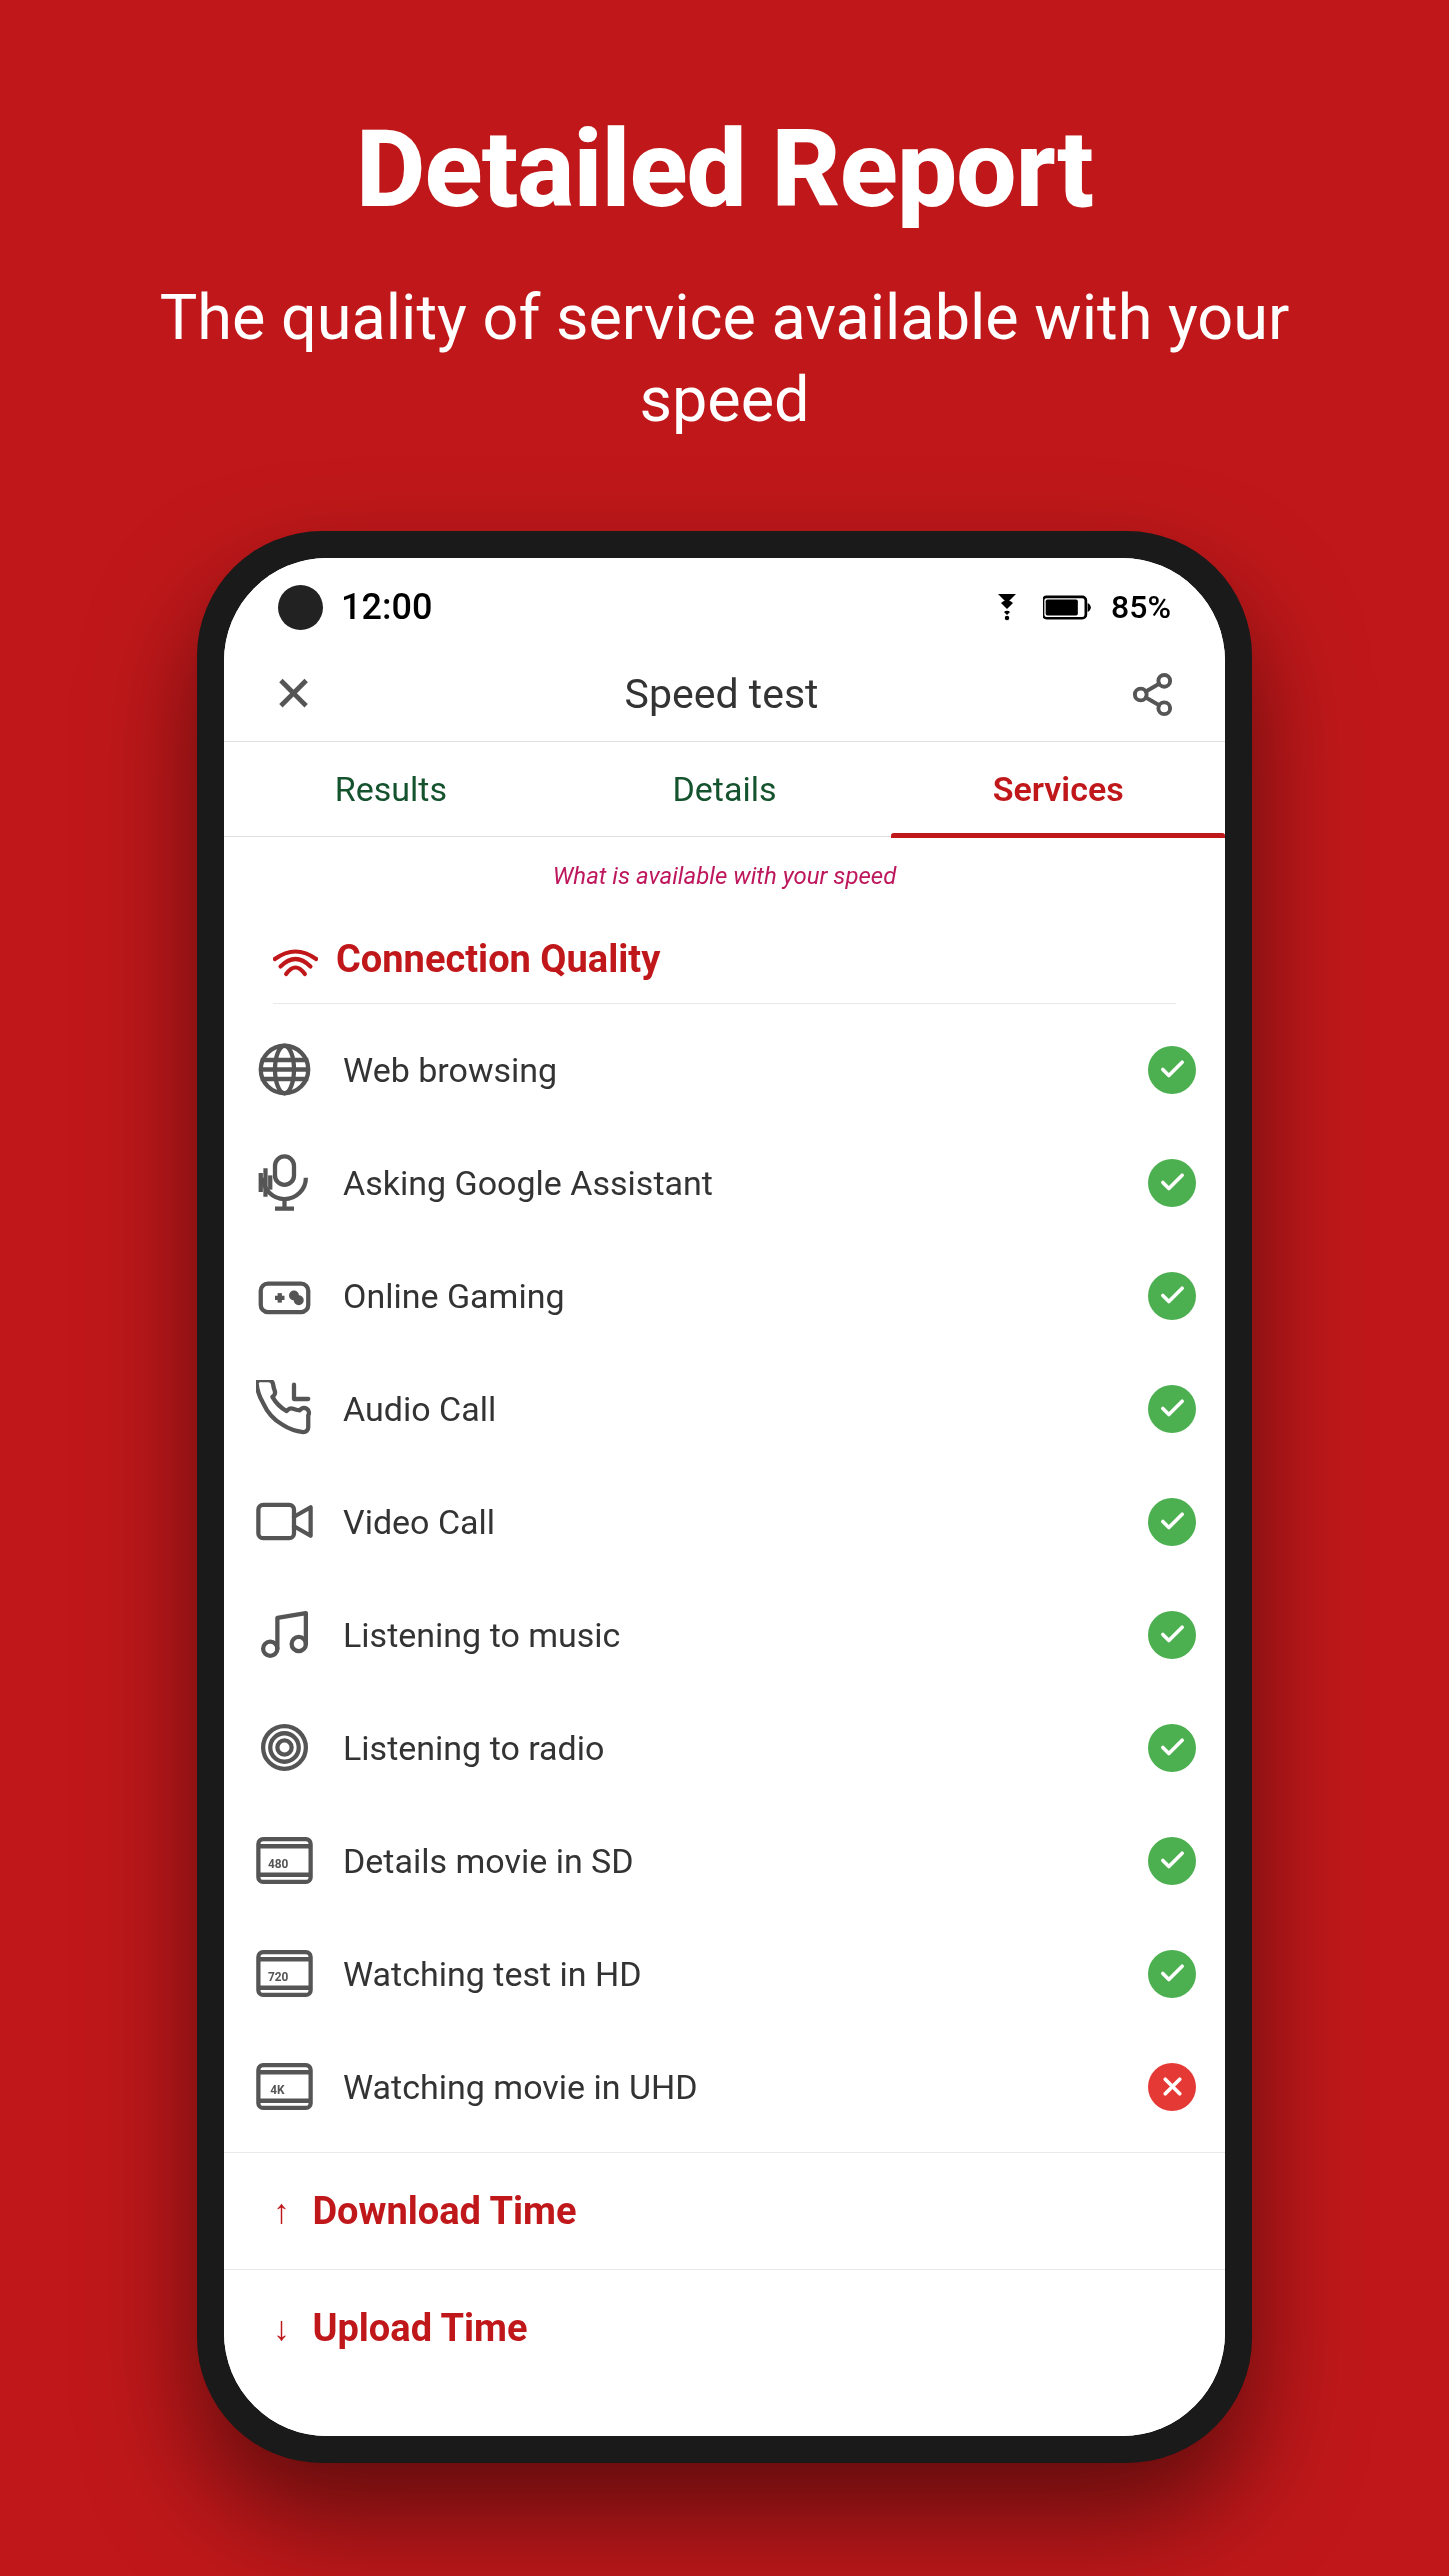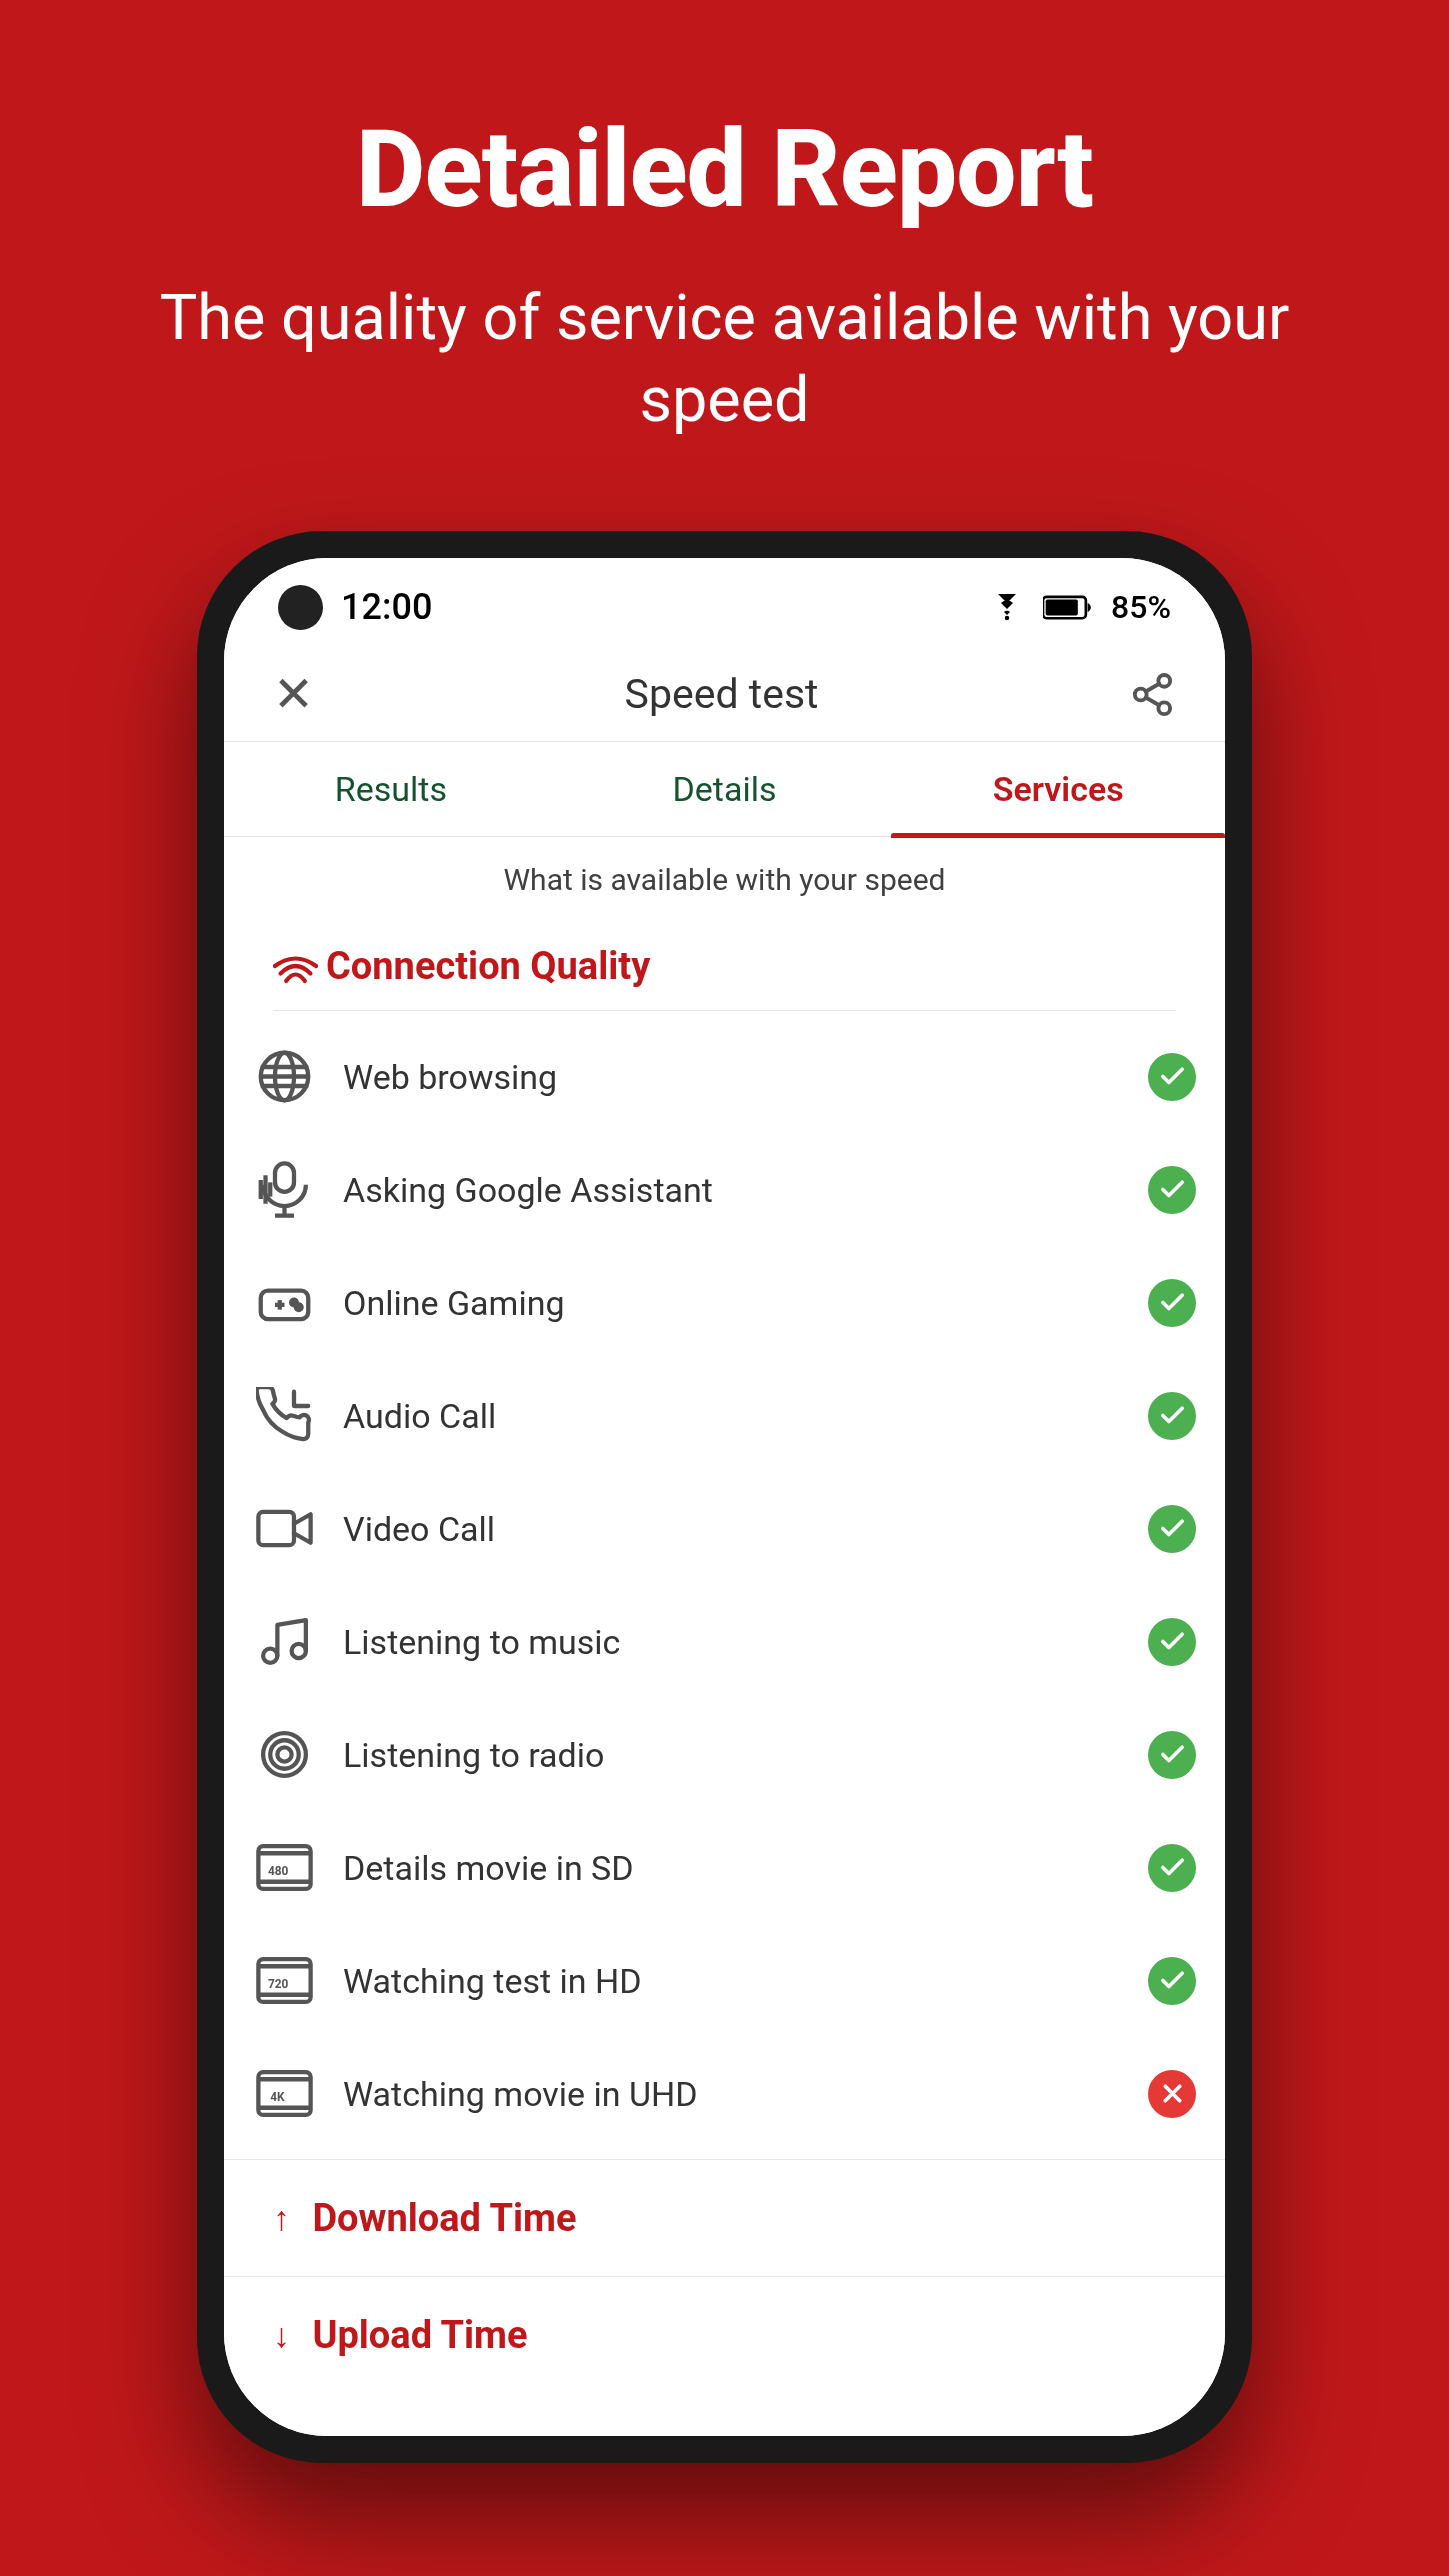--- a/index.html
+++ b/index.html
@@ -141,37 +141,38 @@
       right: 0;
       height: 4.5px;
       background: #c0181a;
       border-radius: 2.7px 2.7px 0 0;
     }
 
     
     .tab-subtitle {
       text-align: center;
       padding: 25px 18px 16px;
-      font-size: 30px;
-      color: #404040;
-      background: white;
+      font-size: 24px;
+      color: #be185d;
+      background: white;
+      font-style: italic;
     }
 
     
     .content {
       flex: 1;
       overflow: hidden;
       background: white;
     }
 
     
     .section-header {
       display: flex;
       align-items: center;
-      gap: 8px;
+      gap: 18px;
       padding: 31px 49px 22.4px;
       background: white;
     }
     .section-title {
       font-size: 38px;
       font-weight: 700;
       color: #c0181a;
     }
 
     .divider {

